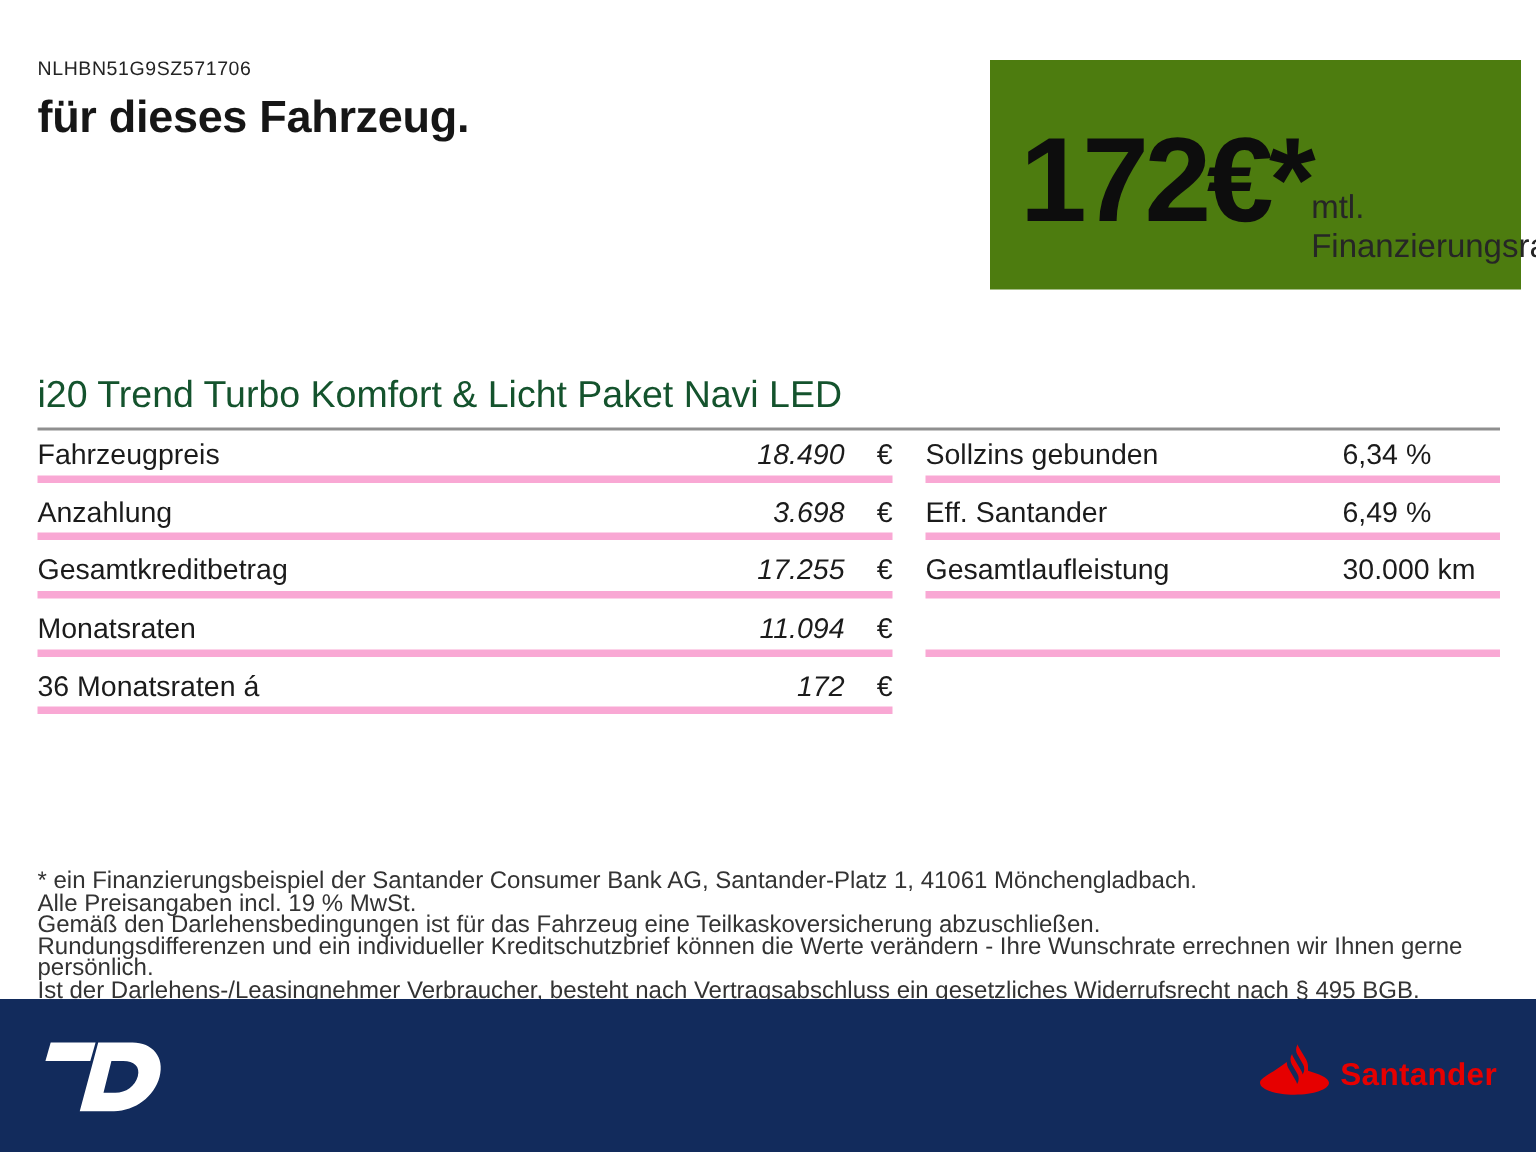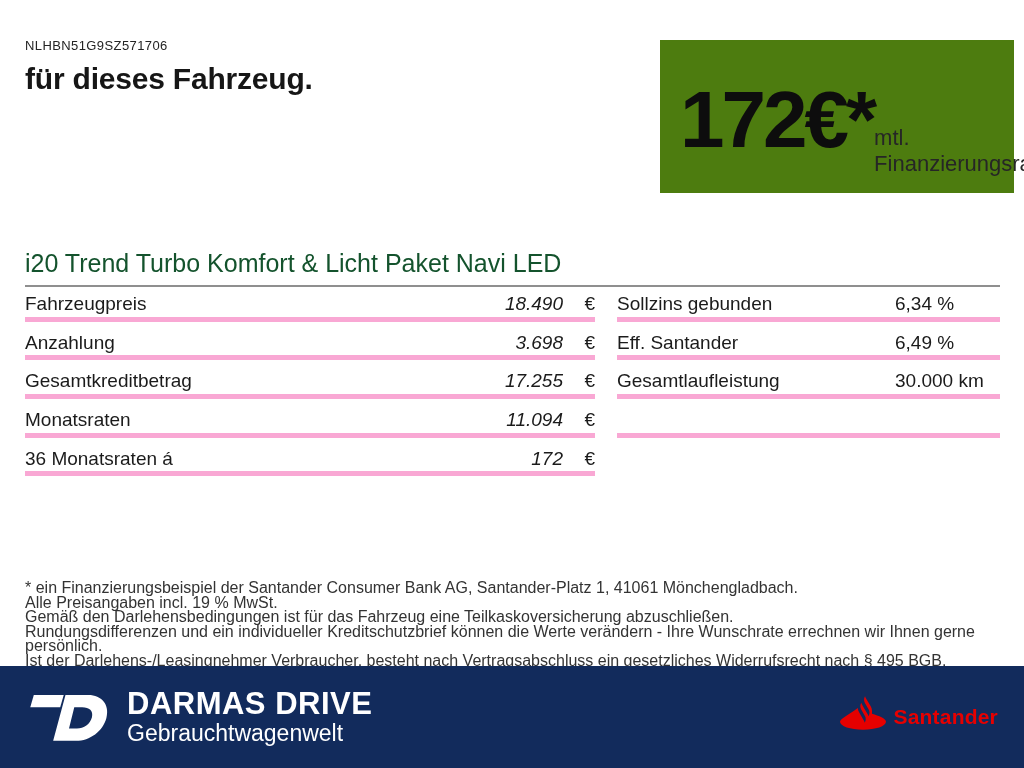--- a/index.html
+++ b/index.html
@@ -165,24 +165,20 @@
   <div>Ist der Darlehens-/Leasingnehmer Verbraucher, besteht nach Vertragsabschluss ein gesetzliches Widerrufsrecht nach § 495 BGB.</div>
 </div>
 
 <div class="footer">
   <div class="dealer-brand">
     <svg class="d-mark" viewBox="0 0 100 70">
       <polygon points="10,10 44,10 40,24 6,24" fill="#ffffff"></polygon>
       <path fill="#ffffff" fill-rule="evenodd" d="M46 10 H72 C87 10 96.5 21 92.5 36 C88.5 51 74 62 58 62 H32 Z
            M56 24 L50 48 H59 C67 48 74 43 76 35.5 C78 28 73 24 65 24 Z"></path>
     </svg>
-    <div class="dealer-text">
-      <span class="dealer-name">DARMAS DRIVE</span>
-      <span class="dealer-subtitle">Gebrauchtwagenwelt</span>
-    </div>
   </div>
   <div class="bank-brand">
     <svg class="flame" viewBox="0 0 48 36">
       <path fill="#e60000" d="M33.4 15.6c-.1-1.7-.6-3.4-1.5-4.9L27 2.6c-.4-.7-.7-1.4-.8-2.1l-.2.4c-1.2 2.1-1.2 4.6 0 6.7l3.9 6.7c1.2 2.1 1.2 4.6 0 6.7l-.2.4c-.2-.7-.4-1.4-.8-2.1l-3.6-6.1-2.2-3.9c-.4-.7-.7-1.4-.8-2.1l-.2.4c-1.2 2.1-1.2 4.6 0 6.7l3.9 6.7c1.2 2.1 1.2 4.6 0 6.7l-.2.4c-.2-.7-.4-1.4-.8-2.1l-4.9-8.4c-.9-1.5-1.4-3.2-1.5-4.9C7.5 21.1 0 23.8 0 27.2 0 31.8 10.7 35.5 24 35.5s24-3.7 24-8.3c0-3.4-7.5-6.1-14.6-8.3z"></path>
     </svg>
     <span class="bank-name">Santander</span>
   </div>
 </div>
 
 </body></html>

